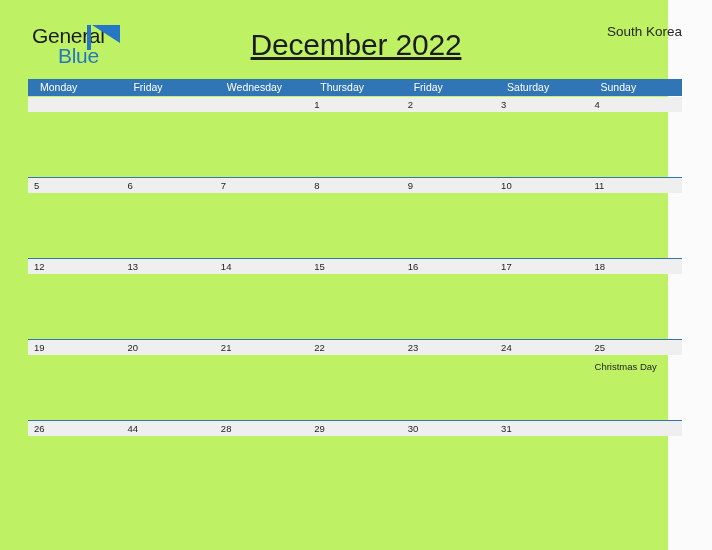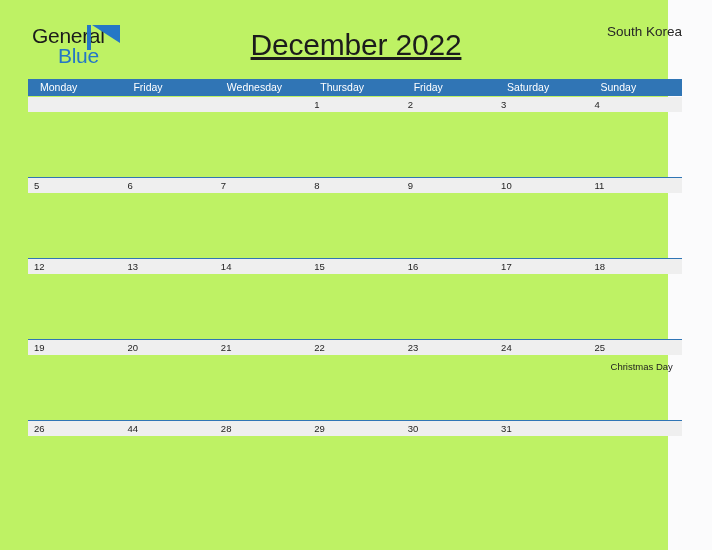--- a/index.html
+++ b/index.html
@@ -149,21 +149,21 @@
     position: absolute;
     left: 6px;
     top: 0;
     font-size: 9.5px;
     line-height: 15px;
     color: #1d1d1d;
   }
 
   .events-layer {
     position: absolute;
-    left: 16px;
+    left: 0;
     top: 16px;
     width: 654px;
     height: 64px;
     display: flex;
   }
   .event-cell {
     flex: 0 0 93.43px;
     width: 93.43px;
     padding-left: 6px;
     padding-top: 1px;

